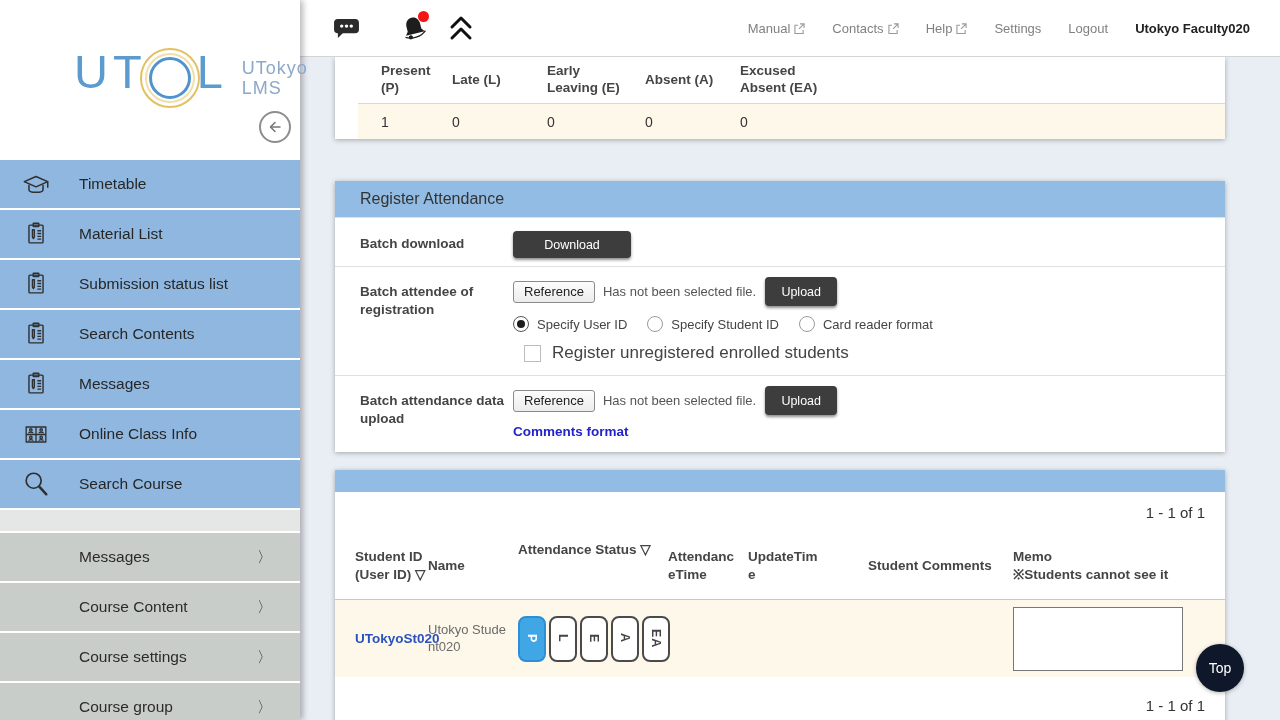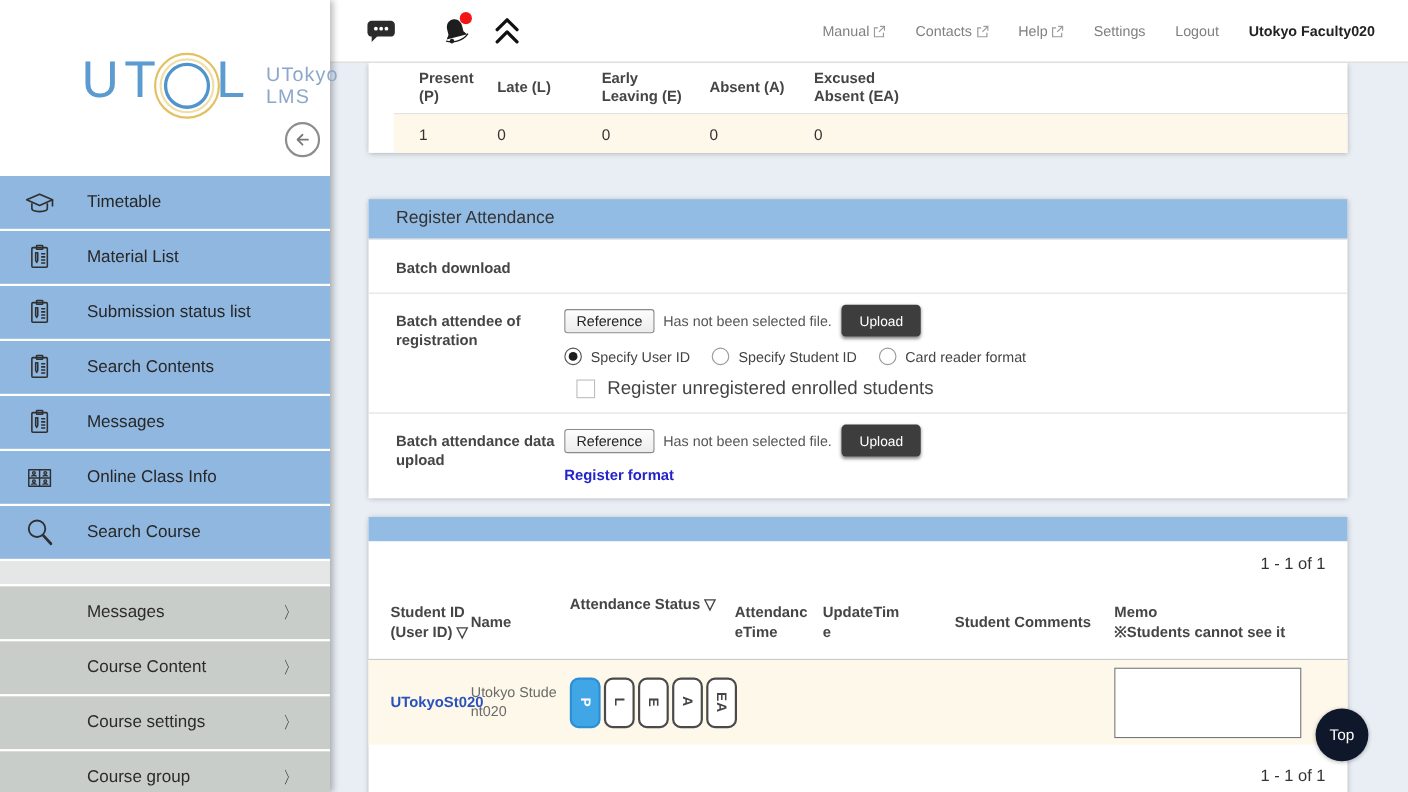--- a/index.html
+++ b/index.html
@@ -294,20 +294,23 @@
       <div class="cell sc5">0</div>
       <div class="cell sc6"></div>
     </div>
   </section>
 
   <section class="card card-register">
     <div class="blue-header">Register Attendance</div>
 
     <div class="form-row row-dl">
       <div class="form-label">Batch download</div>
+      <div class="form-controls">
+        <button class="btn-dark btn-download">Download</button>
+      </div>
     </div>
 
     <div class="form-row">
       <div class="form-label">Batch attendee of registration</div>
       <div class="form-controls">
         <div class="file-line">
           <button class="btn-reference">Reference</button>
           <span class="no-file">Has not been selected file.</span>
           <button class="btn-dark btn-upload">Upload</button>
         </div>
@@ -333,21 +336,21 @@
     </div>
 
     <div class="form-row">
       <div class="form-label">Batch attendance data upload</div>
       <div class="form-controls">
         <div class="file-line">
           <button class="btn-reference">Reference</button>
           <span class="no-file">Has not been selected file.</span>
           <button class="btn-dark btn-upload">Upload</button>
         </div>
-        <a class="link-blue">Register format</a>
+        <a class="link-blue">Comments format</a>
       </div>
     </div>
   </section>
 
   <section class="card card-students">
     <div class="blue-bar"></div>
     <div class="pag-row">1 - 1 of 1</div>
 
     <div class="st-head">
       <div class="cell tc1">

